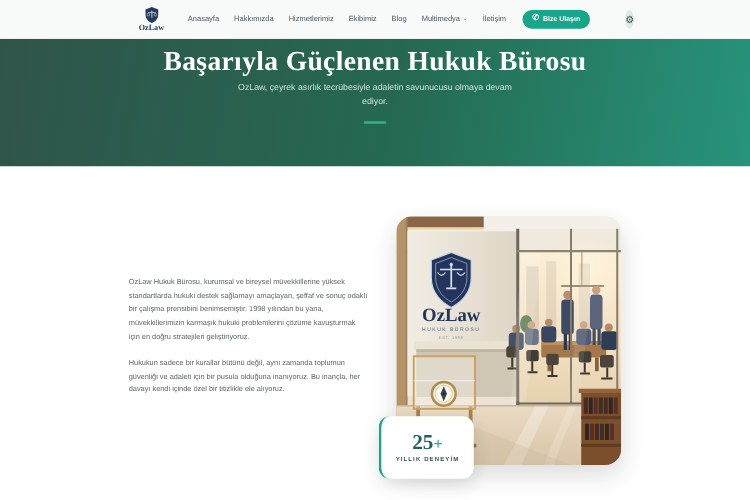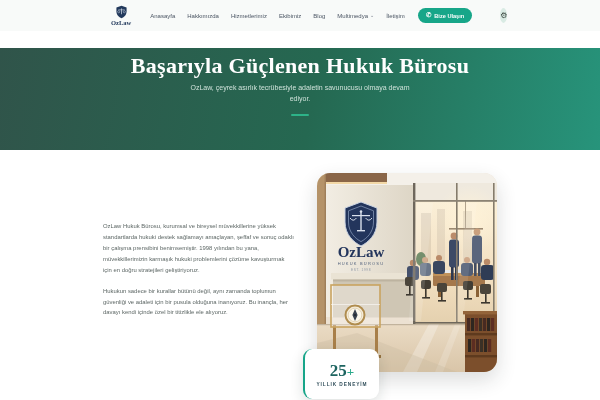--- a/index.html
+++ b/index.html
@@ -17,33 +17,33 @@
   .nav{display:flex;align-items:center;gap:12px;margin-left:19px;}
   .nav-item{display:flex;align-items:center;gap:2px;font-size:6px;color:#4b5563;cursor:pointer;white-space:nowrap;}
   .caret{font-size:5px;color:#6b7280;line-height:1;}
   .contact-btn{margin-left:13px;background:#17a689;color:#fff;border:none;border-radius:9px;
     height:15px;padding:0 8px;font-size:5.6px;font-weight:bold;display:flex;align-items:center;gap:3px;
     font-family:inherit;cursor:pointer;white-space:nowrap;}
   .phone-ic{font-size:6.5px;line-height:1;}
   .widget-btn{margin-left:28px;width:15px;height:15px;border-radius:50%;background:#d9ebe4;border:none;
     display:flex;align-items:center;justify-content:center;font-size:8px;line-height:1;color:#3a463f;padding:0;cursor:pointer;}
   
-  .hero{position:absolute;top:48px;left:0;width:600px;height:102px;z-index:1;text-align:center;
+  .hero{position:absolute;top:31px;left:0;width:600px;height:102px;z-index:1;text-align:center;
     background:linear-gradient(100deg,#30544a 0%,#256851 52%,#27947b 100%);}
   .hero-title{margin:0;padding-top:5px;font-family:"Liberation Serif",serif;font-size:22px;font-weight:bold;
     color:#ffffff;letter-spacing:0.3px;line-height:1.15;}
   .hero-sub{width:222px;margin:5px auto 0;font-size:7px;line-height:1.5;color:#cfe2da;}
   .hero-divider{width:18px;height:2px;background:#2db388;margin:10px auto 0;border-radius:1px;}
   
   .about-text{position:absolute;left:103px;top:221px;width:191px;z-index:2;}
   .about-text p{margin:0 0 10px 0;font-size:5.9px;line-height:1.85;color:#5d6765;}
   .photo{position:absolute;left:317px;top:173px;width:180px;height:199px;border-radius:13px;overflow:hidden;
     z-index:2;box-shadow:0 8px 20px rgba(30,40,38,0.16);}
   .photo svg{display:block;}
-  .exp-card{position:absolute;left:303px;top:349px;width:74px;height:50px;background:#ffffff;border-radius:9px;
+  .exp-card{position:absolute;left:303px;top:333px;width:74px;height:50px;background:#ffffff;border-radius:9px;
     border-left:2.5px solid #17a589;box-shadow:0 5px 14px rgba(20,40,35,0.14);z-index:4;
     display:flex;flex-direction:column;align-items:center;justify-content:center;}
   .exp-num{font-family:"Liberation Serif",serif;font-weight:bold;font-size:17px;color:#1d6460;line-height:1;}
   .exp-plus{color:#2aa98b;font-size:13px;}
   .exp-label{margin-top:2px;font-size:4.8px;font-weight:bold;letter-spacing:0.9px;color:#33505c;}
 </style>
 </head>
 <body>
 
 <div class="header">

